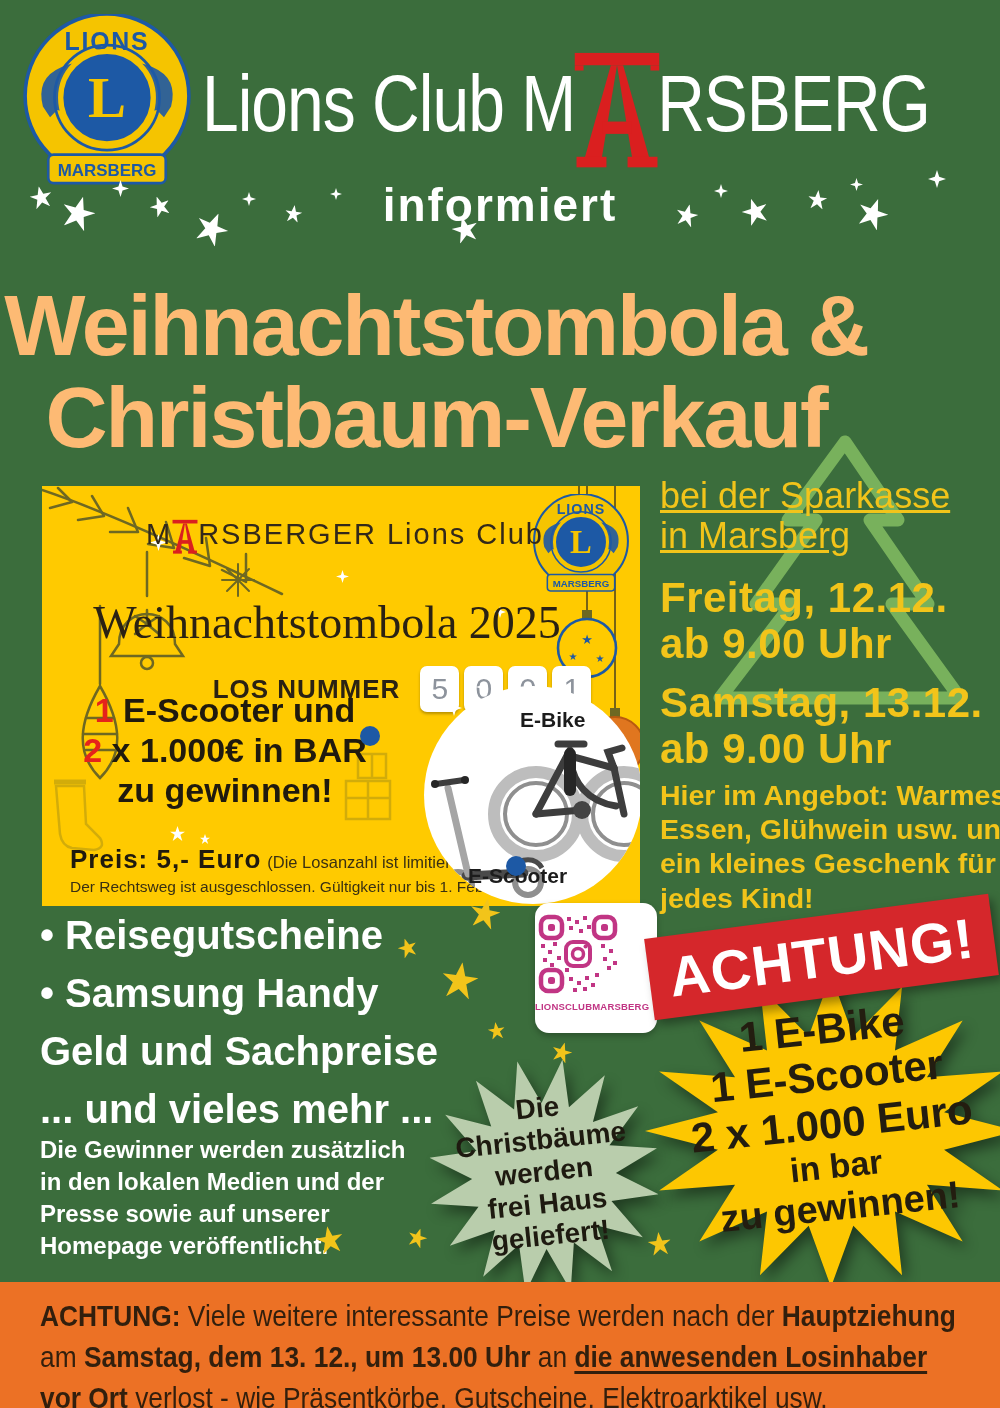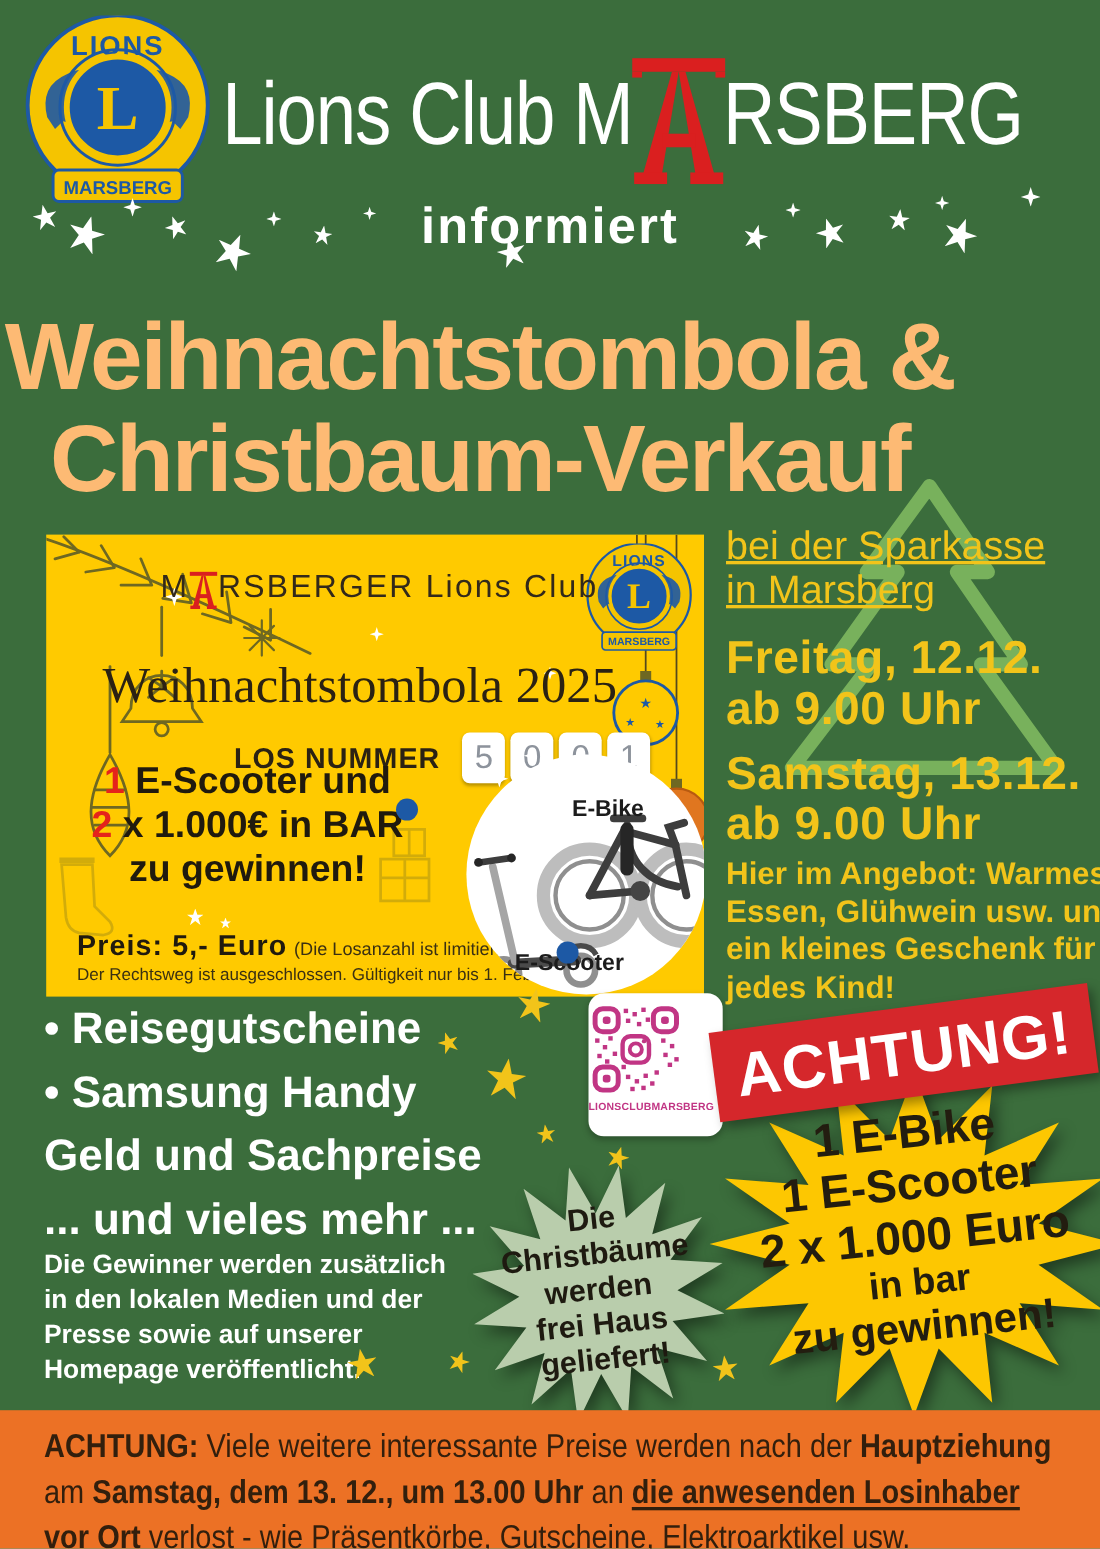--- a/index.html
+++ b/index.html
@@ -290,21 +290,21 @@
           <circle cx="34" cy="200" r="14" fill="none" stroke="#8f8f8f" stroke-width="6"></circle>
           <circle cx="104" cy="196" r="13" fill="none" stroke="#8f8f8f" stroke-width="6"></circle>
           <path d="M90,182 A16,16 0 0 1 118,182" stroke="#4a4a4a" stroke-width="5" fill="none"></path>
           <path d="M42,190 L100,187" stroke="#4a4a4a" stroke-width="9" stroke-linecap="round"></path>
           <path d="M44,188 L24,102" stroke="#a5a5a5" stroke-width="7" stroke-linecap="round"></path>
           <path d="M12,98 L40,94" stroke="#3d3d3d" stroke-width="6" stroke-linecap="round"></path>
           <circle cx="11" cy="98" r="4" fill="#262626"></circle>
           <circle cx="41" cy="94" r="4" fill="#262626"></circle>
         </g>
       </svg>
-      <span class="lbl" style="left:96px;top:22px;margin-top:16px;">E-Bike</span>
+      <span class="lbl" style="left:96px;top:22px;">E-Bike</span>
       <span class="lbl" style="left:44px;top:178px;">E-Scooter</span>
     </div>
     <i class="bluedot" style="left:318px;top:240px;"></i>
     <i class="bluedot" style="left:464px;top:370px;"></i>
   </div>
 
   <div class="plist">
     <div>•  Reisegutscheine</div>
     <div>•  Samsung Handy</div>
     <div>Geld und Sachpreise</div>

